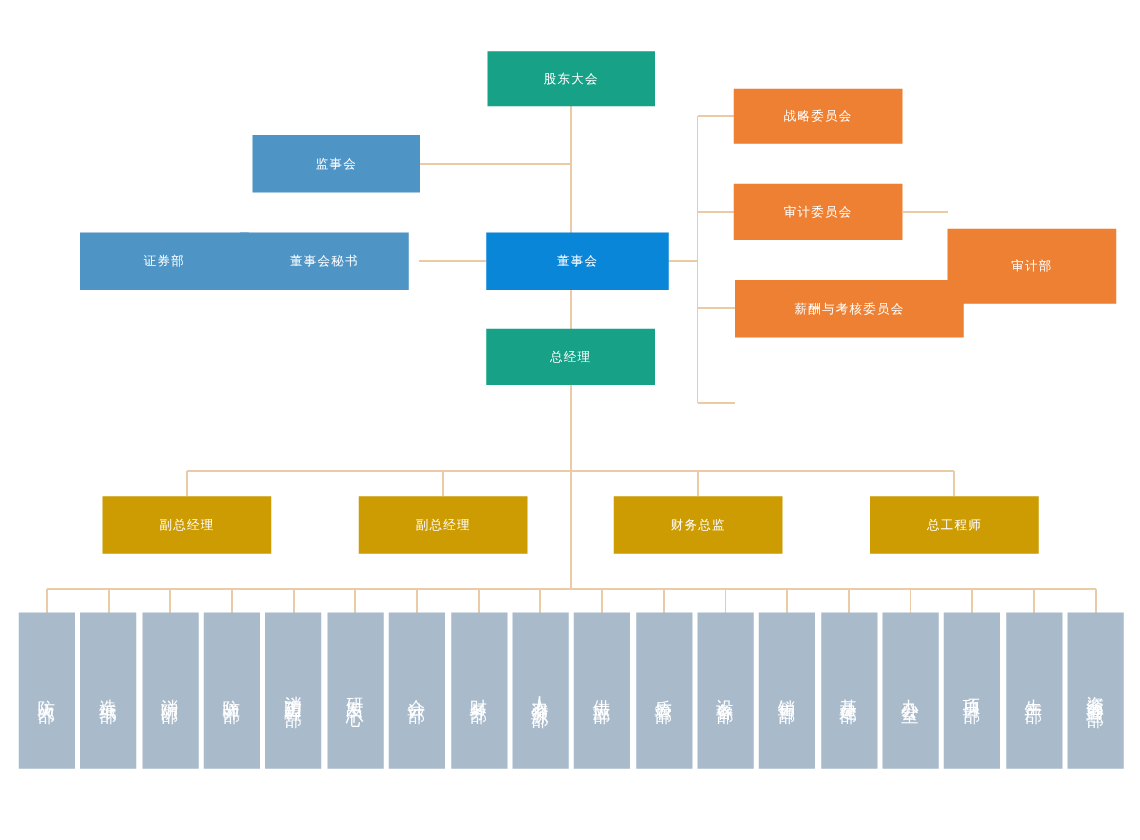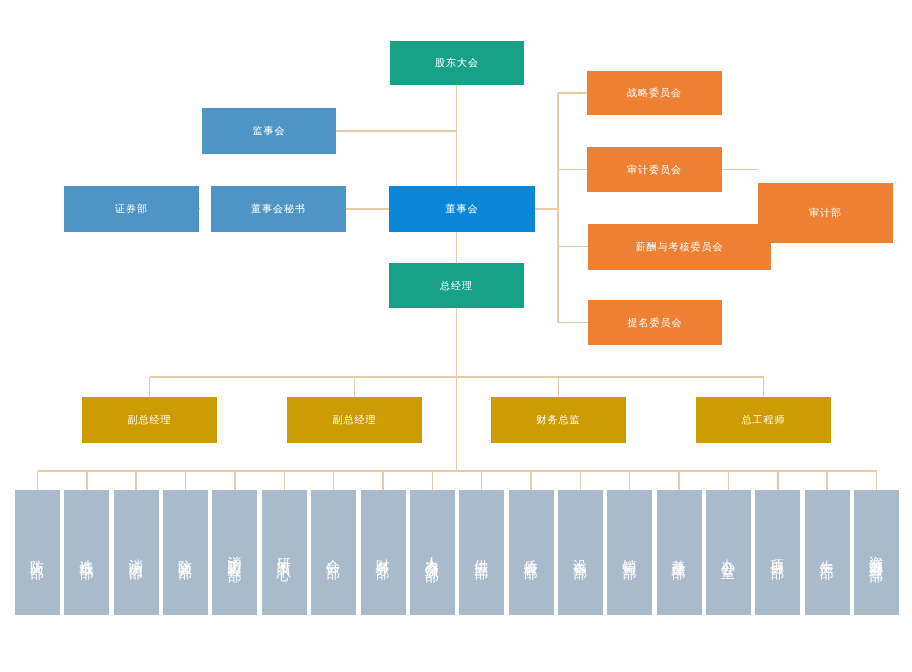--- a/index.html
+++ b/index.html
@@ -110,28 +110,27 @@
     <line x1="679.1" y1="471" x2="679.1" y2="490"></line>
     <line x1="728.4" y1="471" x2="728.4" y2="490"></line>
     <line x1="777.8" y1="471" x2="777.8" y2="490"></line>
     <line x1="827.1" y1="471" x2="827.1" y2="490"></line>
     <line x1="876.5" y1="471" x2="876.5" y2="490"></line>
   </svg>
 
   <div class="node teal" style="left:390px; top:41px;  width:134px; height:44px;">股东大会</div>
   <div class="node blue" style="left:202px; top:108px; width:134px; height:46px;">监事会</div>
   <div class="node blue" style="left:20px;  top:186px; width:135px; height:46px;margin-left:44px;">证券部</div>
-  <div class="node blue" style="left:211px; top:186px; width:135px; height:46px;">董事会秘书</div>
+  <div class="node blue" style="left:192px; top:186px; width:135px; height:46px;">董事会秘书</div>
   <div class="node bblue" style="left:389px; top:186px; width:146px; height:46px;">董事会</div>
 
   <div class="node orange" style="left:587px; top:71px;  width:135px; height:44px;">战略委员会</div>
   <div class="node orange" style="left:587px; top:147px; width:135px; height:45px;">审计委员会</div>
   <div class="node orange" style="left:758px; top:147px; width:135px; height:60px;margin-top:36px;">审计部</div>
   <div class="node orange" style="left:588px; top:224px; width:183px; height:46px;">薪酬与考核委员会</div>
-  <div class="node orange" style="left:588px; top:300px; width:134px; height:45px;">提名委员会</div>
 
   <div class="node teal" style="left:389px; top:263px; width:135px; height:45px;">总经理</div>
   <div class="node gold" style="left:82px;  top:397px; width:135px; height:46px;">副总经理</div>
   <div class="node gold" style="left:287px; top:397px; width:135px; height:46px;">副总经理</div>
   <div class="node gold" style="left:696px; top:397px; width:135px; height:46px;">总工程师</div>
   <div class="node gold" style="left:491px; top:397px; width:135px; height:46px;">财务总监</div>
 
   <div class="dept" style="left:15px;">防火部</div>
   <div class="dept" style="left:64.4px;">造纸部</div>
   <div class="dept" style="left:113.7px;">消防部</div>

